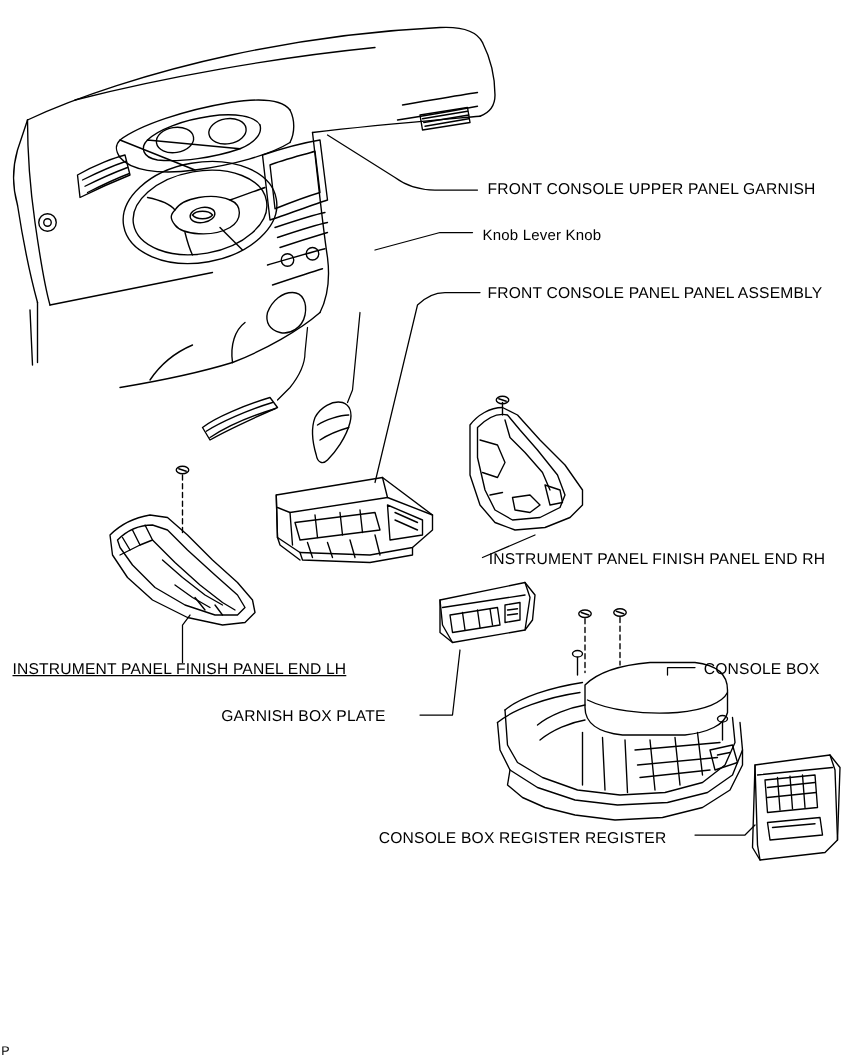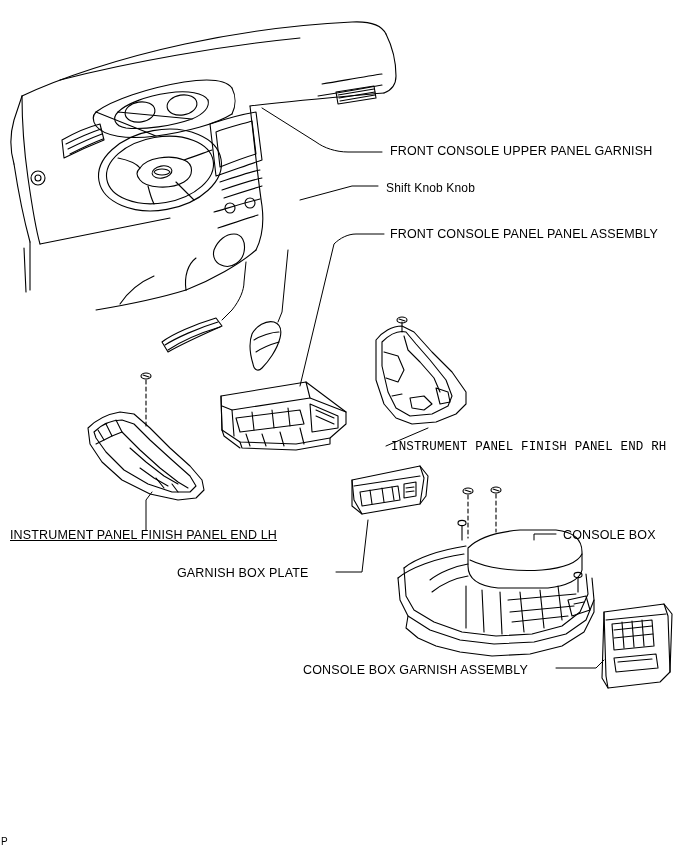--- a/index.html
+++ b/index.html
@@ -254,22 +254,22 @@
         <path d="M386 446 L 428 428"></path>
         <path d="M146 530 L 146 500 L 152 492"></path>
         <path d="M556 534 L 534 534 L 534 540"></path>
         <path d="M336 572 L 362 572 L 368 520"></path>
         <path d="M556 668 L 596 668 L 604 660"></path>
       </g>
     </g>
   </svg>
 
   <div class="lbl" style="left:390px; top:144px;">FRONT CONSOLE UPPER PANEL GARNISH</div>
-  <div class="lbl small" style="left:386px; top:181px;">Shift Knob Knob</div>
+  <div class="lbl small" style="left:386px; top:181px;">Knob Lever Knob</div>
   <div class="lbl" style="left:390px; top:227px;">FRONT CONSOLE PANEL PANEL ASSEMBLY</div>
-  <div class="lbl" style="left:391px; top:440px;font-family:Liberation Mono, monospace;">INSTRUMENT PANEL FINISH PANEL END RH</div>
+  <div class="lbl" style="left:391px; top:440px;">INSTRUMENT PANEL FINISH PANEL END RH</div>
   <div class="lbl" style="left:10px; top:528px;text-decoration:underline;">INSTRUMENT PANEL FINISH PANEL END LH</div>
   <div class="lbl" style="left:563px; top:528px;">CONSOLE BOX</div>
   <div class="lbl" style="left:177px; top:566px;">GARNISH BOX PLATE</div>
-  <div class="lbl" style="left:303px; top:663px;">CONSOLE BOX GARNISH ASSEMBLY</div>
+  <div class="lbl" style="left:303px; top:663px;">CONSOLE BOX REGISTER REGISTER</div>
 
   <div class="corner-mark">P</div>
 </div>
 
 </body></html>

